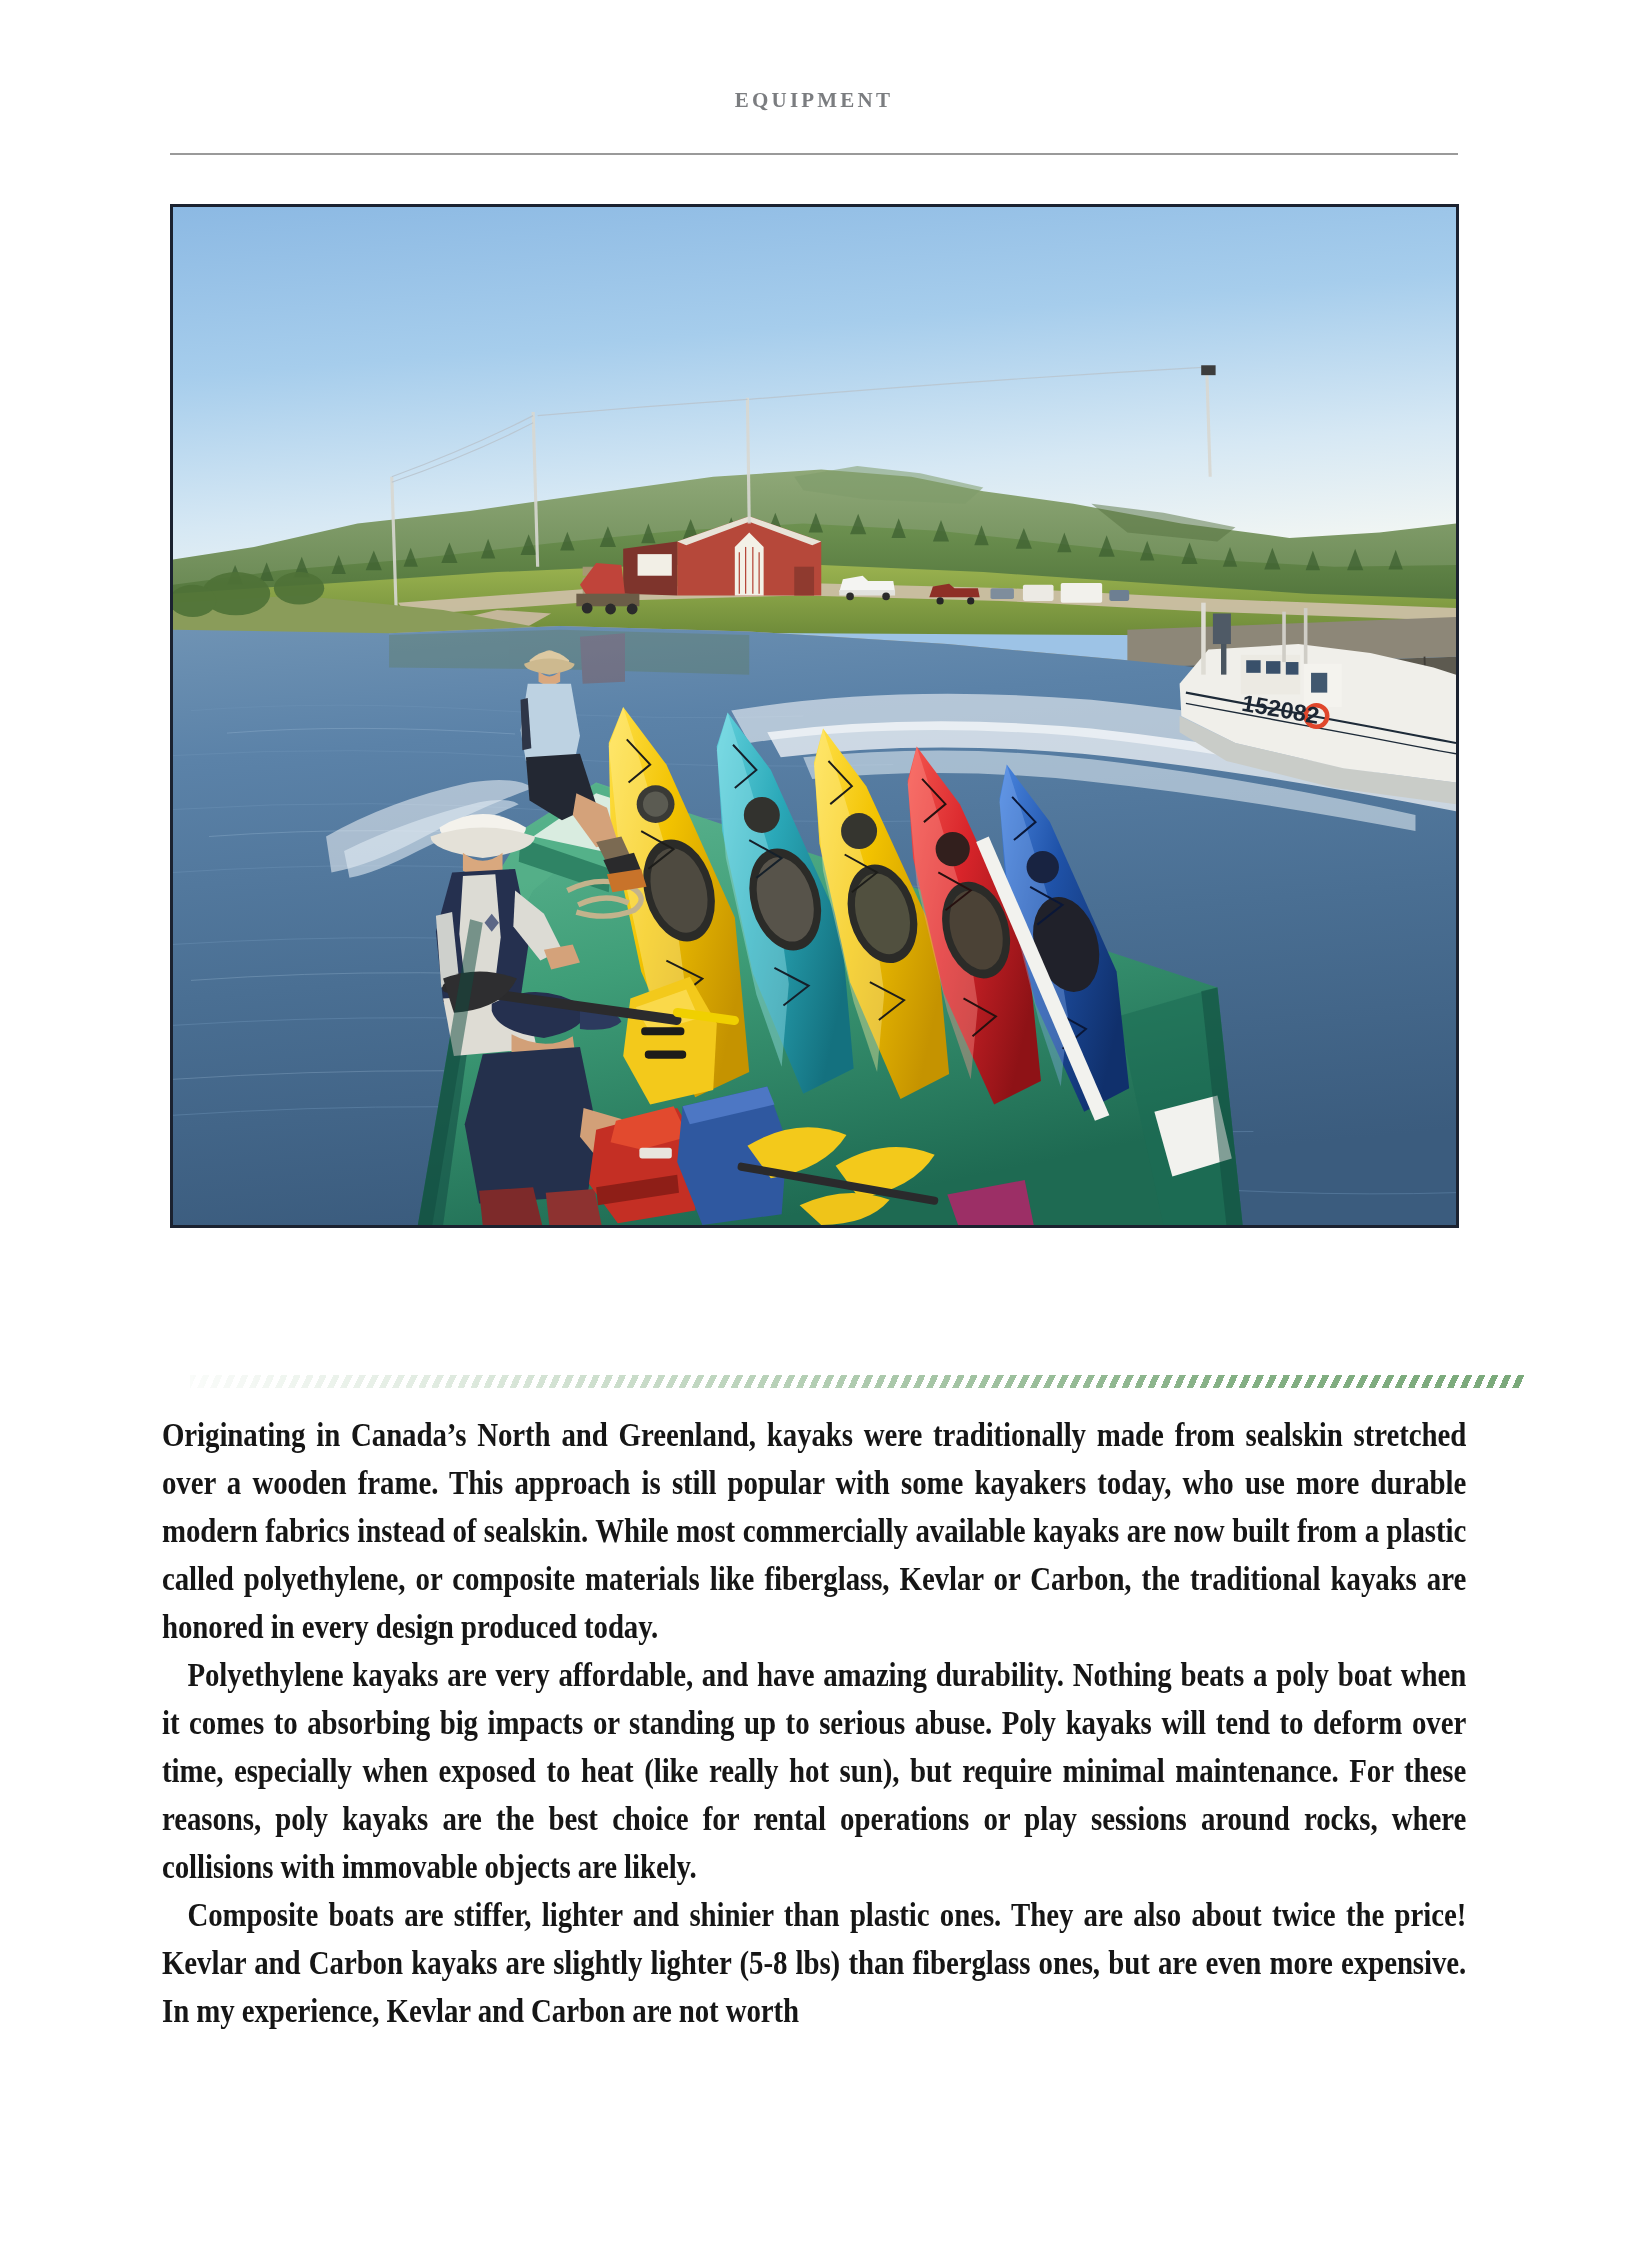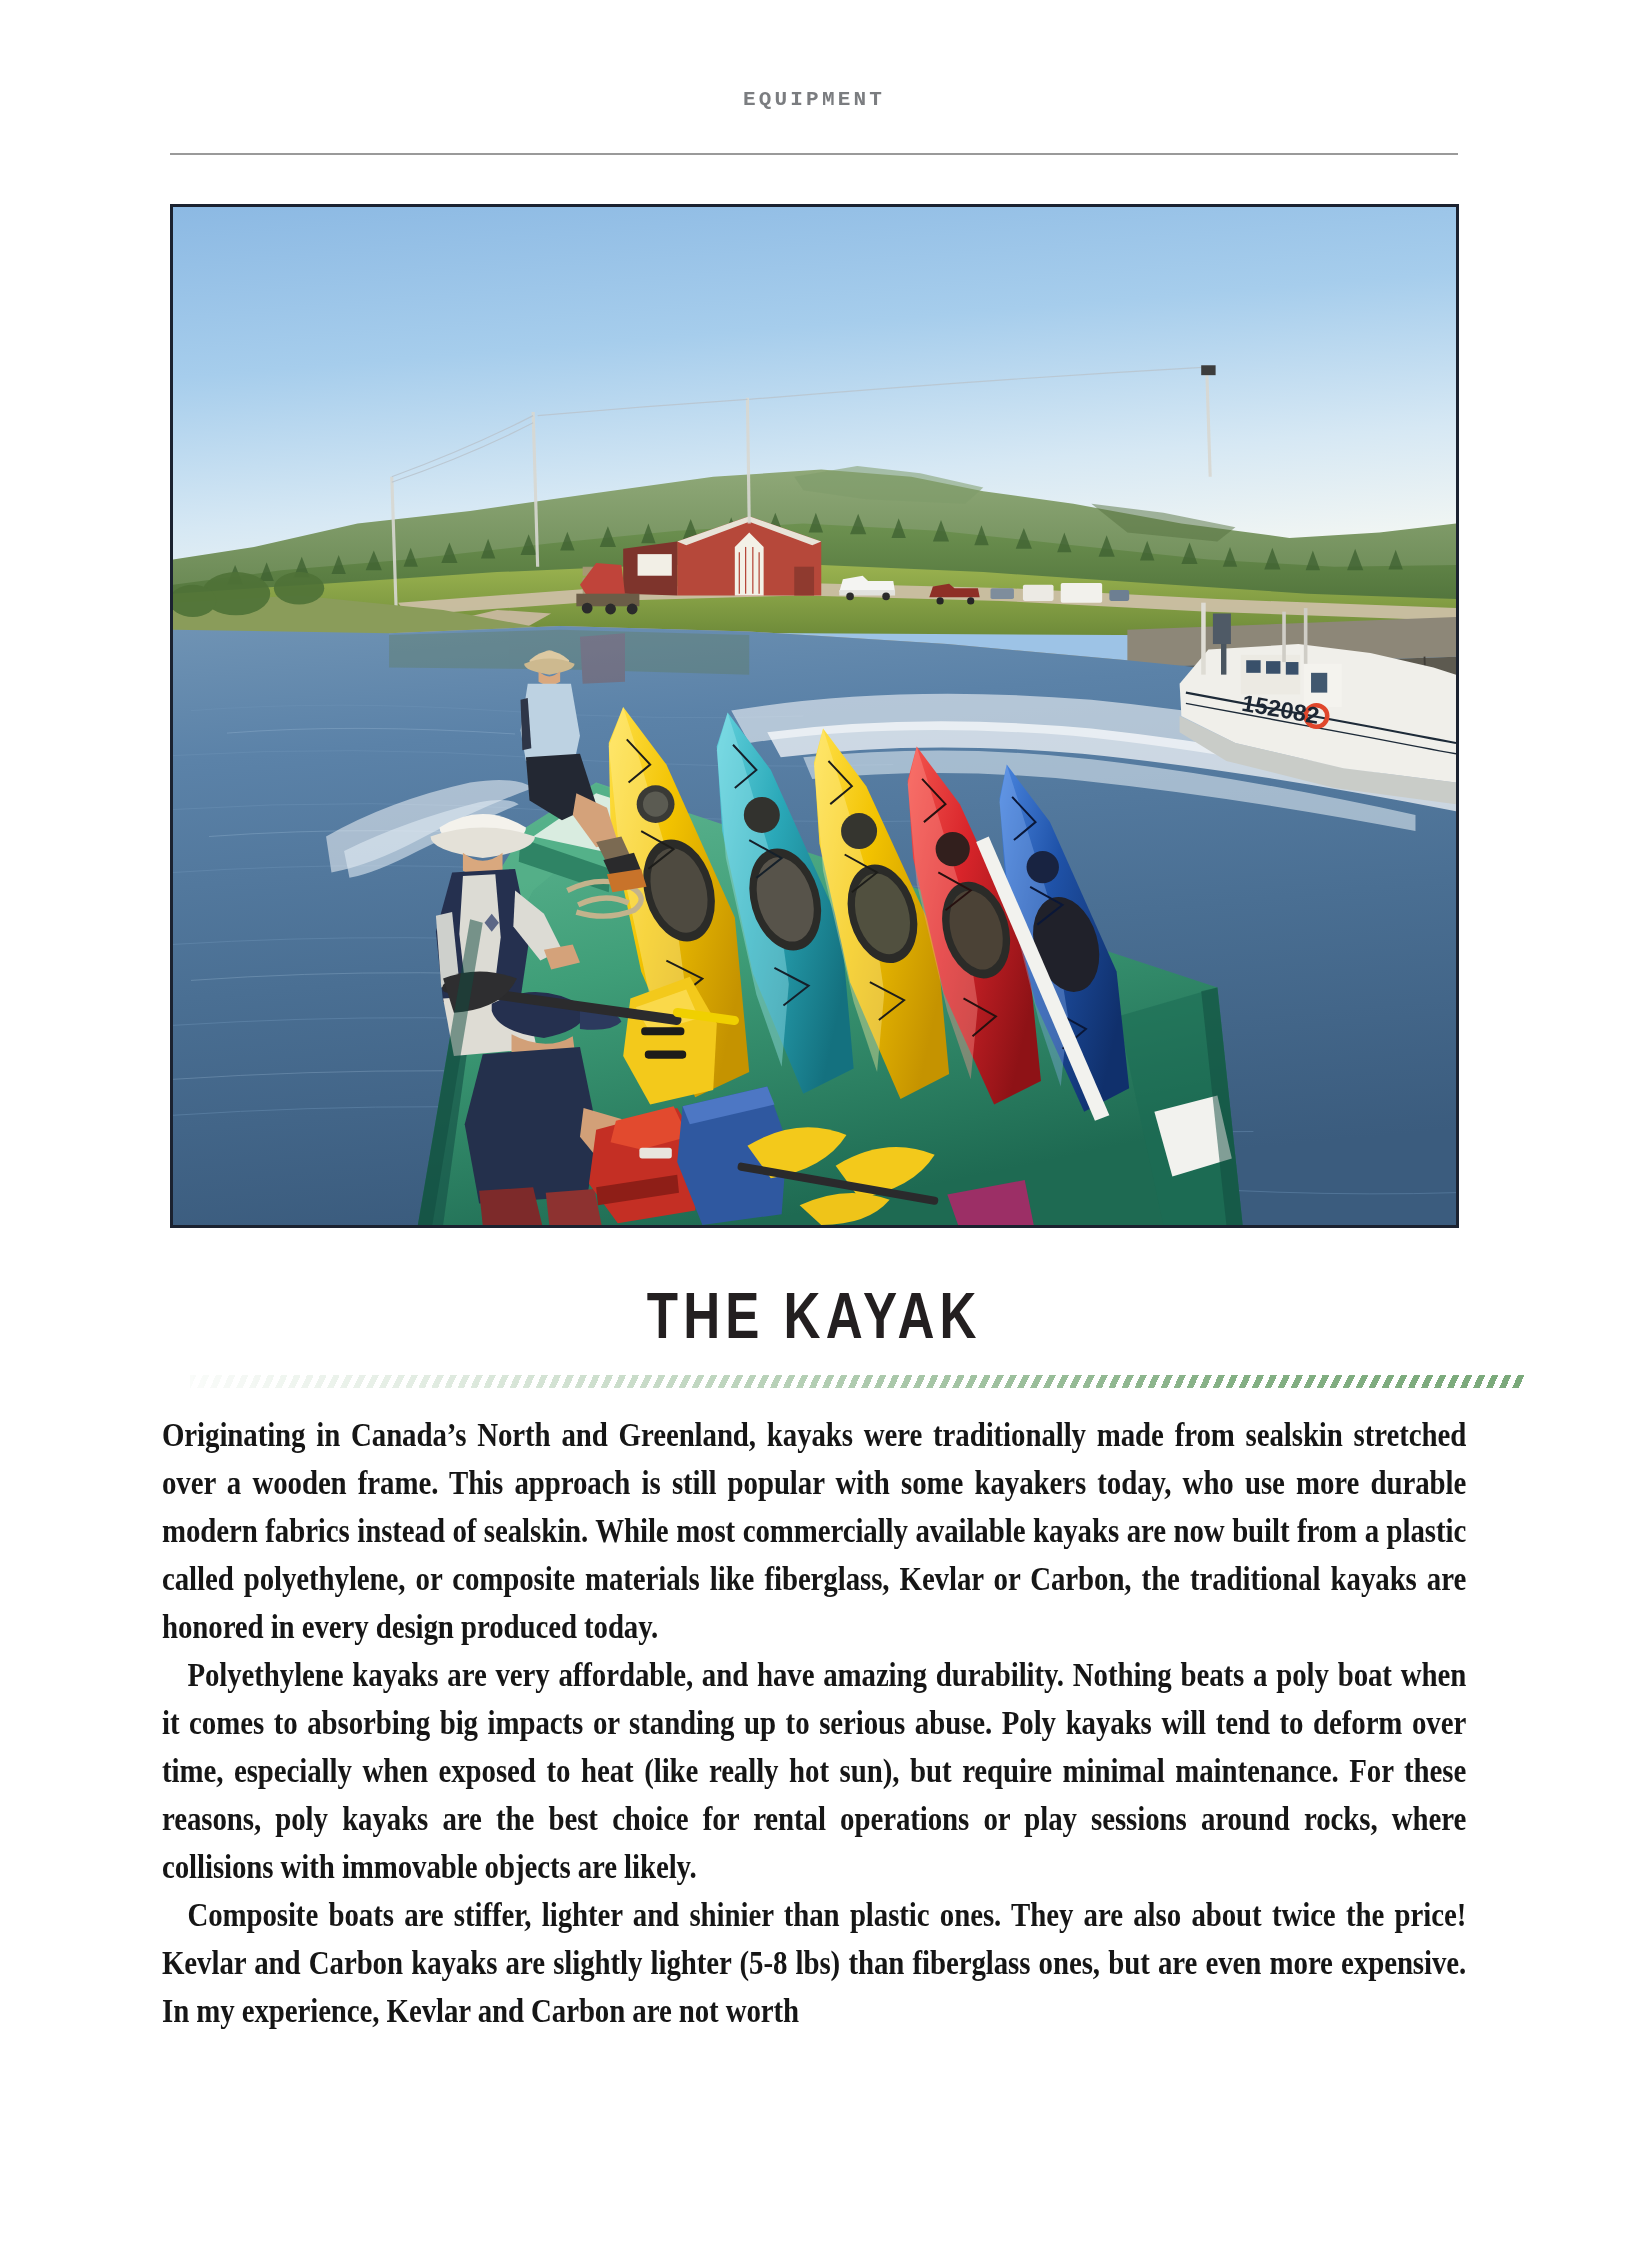--- a/index.html
+++ b/index.html
@@ -16,21 +16,21 @@
     overflow:hidden;
   }
 
   
   .runhead{
     position:absolute;
     left:0; top:88px; width:1628px;
     text-align:center;
   }
   .runhead-text{
-    font-family:Liberation Mono, monospace;
+    font-family:Liberation Serif, serif;
     font-weight:bold;
     font-size:21px;
     letter-spacing:3.2px;
     color:#7b7d80;
     display:inline-block;
   }
   .runhead-rule{
     position:absolute;
     left:170px; top:153px;
     width:1288px; height:2.3px;
@@ -529,23 +529,20 @@
         <rect x="556" y="890" width="74" height="10" rx="5" transform="rotate(8 556 890)" fill="#f0d000"></rect>
       </g>
 
       <path d="M272 1132 L330 792 L344 796 L288 1132 Z" fill="#0f4a3e" opacity="0.5"></path>
       <path d="M1160 868 L1188 1132 L1170 1132 L1142 872 Z" fill="#0f4a3e" opacity="0.5"></path>
 
       <rect x="0" y="0" width="1425" height="1132" fill="none" stroke="#000000" stroke-width="0"></rect>
     </svg>
   </div>
 
-  <div class="chapter-title">
-    <span class="chapter-title-text">THE KAYAK</span>
-  </div>
 
   <div class="hatch-rule"></div>
 
   <div class="body-copy">
     <p>Originating in Canada’s North and Greenland, kayaks were traditionally made from sealskin stretched over a wooden frame. This approach is still popular with some kayakers today, who use more durable modern fabrics instead of sealskin. While most commercially available kayaks are now built from a plastic called polyethylene, or composite materials like fiberglass, Kevlar or Carbon, the traditional kayaks are honored in every design produced today.</p>
     <p class="indent">Polyethylene kayaks are very affordable, and have amazing durability. Nothing beats a poly boat when it comes to absorbing big impacts or standing up to serious abuse. Poly kayaks will tend to deform over time, especially when exposed to heat (like really hot sun), but require minimal maintenance. For these reasons, poly kayaks are the best choice for rental operations or play sessions around rocks, where collisions with immovable objects are likely.</p>
     <p class="indent">Composite boats are stiffer, lighter and shinier than plastic ones. They are also about twice the price! Kevlar and Carbon kayaks are slightly lighter (5-8 lbs) than fiberglass ones, but are even more expensive. In my experience, Kevlar and Carbon are not worth</p>
   </div>
 
 </div>

